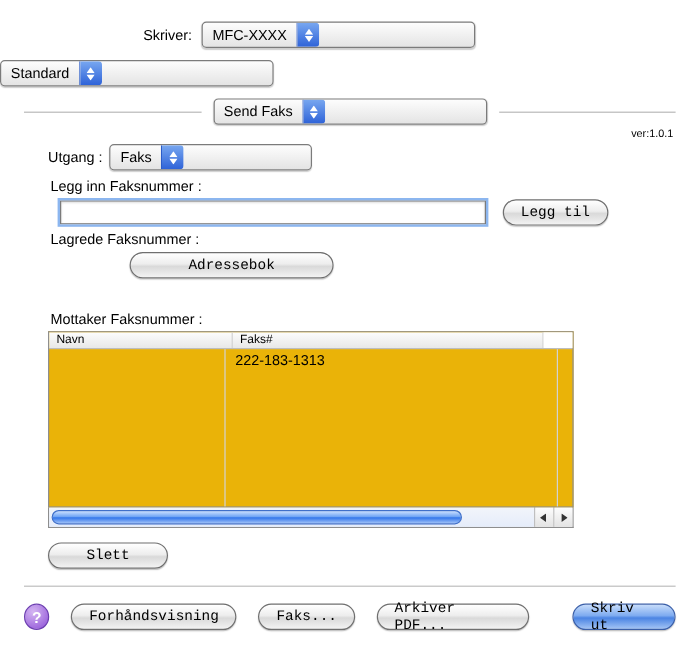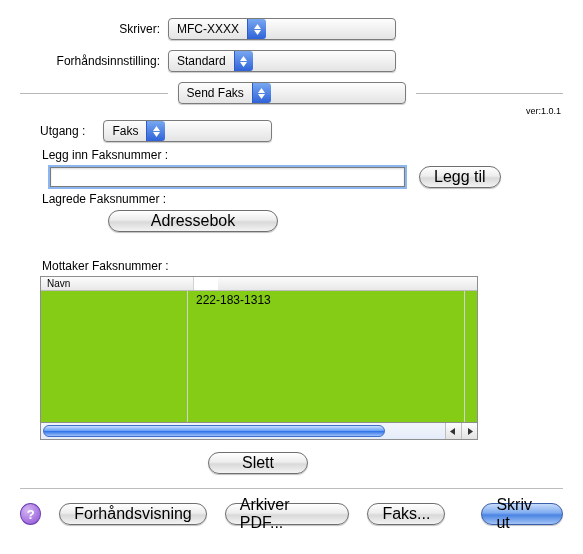--- a/index.html
+++ b/index.html
@@ -15,25 +15,25 @@
 .popup-w4{width:130px}
 
 .sep-row{display:flex;align-items:center;margin:10px 20px 2px}
 .hr{flex:1;height:1px;background:#b8b8b8}
 .ver{font-size:9px;color:#000;text-align:right;margin:2px 22px 0 17px}
 
 .section{margin:0 40px}
 .field-lbl{margin:6px 2px 3px}
 .txtfield{width:345px;height:18px;border:1px solid #7b7b7b;background:#fff;box-shadow:inset 0 1px 2px rgba(0,0,0,.15);outline:2px solid #8cb6ef;outline-offset:0;border-radius:0;font-family:inherit;font-size:12px;padding:0 4px}
 
-.btn{display:inline-flex;align-items:center;justify-content:center;height:20px;padding:0 14px;background:linear-gradient(#fff,#ededed 45%,#d9d9d9 55%,#f3f3f3);border:1px solid #6f6f6f;border-radius:11px;font-family:Liberation Sans, sans-serif;font-size:16px;box-shadow:0 1px 1px rgba(0,0,0,.25);cursor:default}
+.btn{display:inline-flex;align-items:center;justify-content:center;height:20px;padding:0 14px;background:linear-gradient(#fff,#ededed 45%,#d9d9d9 55%,#f3f3f3);border:1px solid #6f6f6f;border-radius:11px;font-family:Liberation Mono, monospace;font-size:12px;box-shadow:0 1px 1px rgba(0,0,0,.25);cursor:default}
 .btn.primary{background:linear-gradient(#c7dcfa,#7eabf0 45%,#4b84e3 55%,#a3c4f5);border-color:#3b5fa8;color:#000}
 .btn-wide{width:140px}
 
-.table-wrap{border:1px solid #8e8e8e;background:#84cc16;height:145px;width:436px}
+.table-wrap{border:1px solid #8e8e8e;background:#eab308;height:145px;width:436px}
 .thead{display:flex;background:linear-gradient(#fcfcfc,#e8e8e8);border-bottom:1px solid #bdbdbd;font-size:10px;height:13px}
 .th{padding:0 6px;border-right:1px solid #d2d2d2;display:flex;align-items:center}
 .th:last-child{border-right:none}
 .tbody{display:flex;height:calc(100% - 14px)}
 .col{overflow:hidden}
 .col1{width:146px;border-right:1px solid #d2d2d2}
 .col2{flex:1;padding:2px 8px}
 
 .hscroll{display:flex;align-items:center;width:436px;height:16px;border:1px solid #8e8e8e;border-top:none}
 .hscroll .track{flex:1;height:100%;background:linear-gradient(#f2f5fa,#e5ecfa);position:relative}
@@ -58,21 +58,20 @@
           <path d="M3.5 0 L7 5 L0 5 Z" fill="#fff"></path>
         </svg>
       <svg viewBox="0 0 7 5">
           <path d="M3.5 5 L7 0 L0 0 Z" fill="#fff"></path>
         </svg>
     </span>
   </div>
 </div>
 
 <div class="row" style="margin-top:10px">
-  <div class="lbl-right">Forhåndsinnstilling:</div>
   <div class="popup popup-w2">
     <span class="txt">Standard</span>
     <span class="arrows">
       <svg viewBox="0 0 7 5">
           <path d="M3.5 0 L7 5 L0 5 Z" fill="#fff"></path>
         </svg>
       <svg viewBox="0 0 7 5">
           <path d="M3.5 5 L7 0 L0 0 Z" fill="#fff"></path>
         </svg>
     </span>
@@ -94,21 +93,21 @@
     </span>
   </div>
   <div style="width:10px"></div>
   <div class="hr"></div>
 </div>
 <div class="ver">ver:1.0.1</div>
 
 <div class="section">
 
   <div class="row">
-    <span style="margin-right:18px">Utgang :</span>
+    <span style="margin-right:6px">Utgang :</span>
     <div class="popup popup-w3">
       <span class="txt">Faks</span>
       <span class="arrows">
         <svg viewBox="0 0 7 5">
             <path d="M3.5 0 L7 5 L0 5 Z" fill="#fff"></path>
           </svg>
         <svg viewBox="0 0 7 5">
             <path d="M3.5 5 L7 0 L0 0 Z" fill="#fff"></path>
           </svg>
       </span>
@@ -126,20 +125,21 @@
   <div class="row" style="margin-left:22px">
     <span style="width:46px"></span>
     <div class="btn btn-wide">Adressebok</div>
   </div>
 
   <div class="field-lbl" style="margin-top:27px">Mottaker Faksnummer :</div>
 
   <div class="table-wrap">
     <div class="thead">
       <div class="th" style="width:140px">Navn</div>
+      <div class="th" style="flex:1">Faks#</div>
       <div class="th" style="width:12px;background:#fff"></div>
     </div>
     <div class="tbody">
       <div class="col col1"></div>
       <div class="col col2">
         <div>222-183-1313</div>
       </div>
       <div class="col" style="width:12px;border-left:1px solid #d2d2d2"></div>
     </div>
   </div>
@@ -152,28 +152,28 @@
           <path d="M5 0 L5 7 L0 3.5 Z" fill="#333"></path>
         </svg>
       </div>
     <div class="arrow">
         <svg width="7" height="7">
           <path d="M2 0 L2 7 L7 3.5 Z" fill="#333"></path>
         </svg>
       </div>
   </div>
 
-  <div style="display:flex;justify-content:center;width:436px;margin-top:12px">
+  <div style="display:flex;justify-content:flex-start;width:436px;margin-top:12px">
     <div class="btn" style="width:70px">Slett</div>
   </div>
 
 </div>
 
 <div class="rule"></div>
 
 <div class="footer">
   <div class="help">?</div>
   <div class="btn">Forhåndsvisning</div>
+  <div class="btn">Faks...</div>
   <div class="btn">Arkiver PDF...</div>
-  <div class="btn">Faks...</div>
   <div style="flex:1"></div>
   <div class="btn primary">Skriv ut</div>
 </div>
 
 </body></html>

